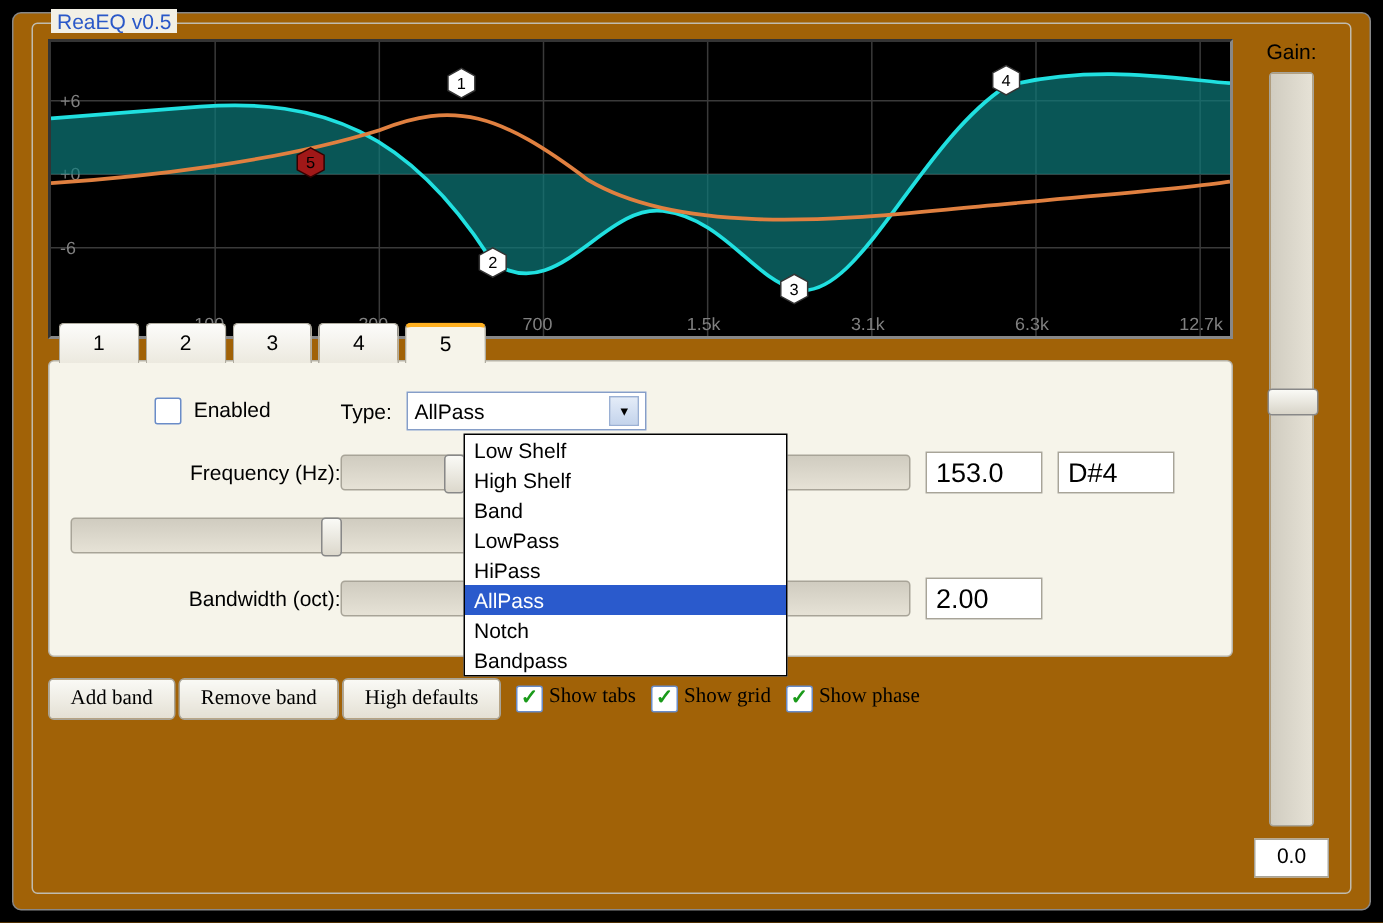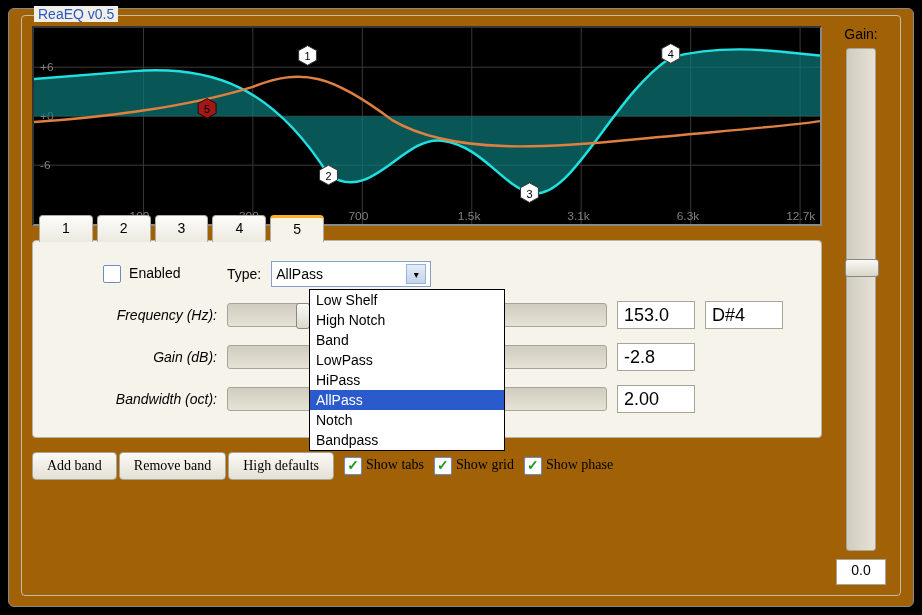--- a/index.html
+++ b/index.html
@@ -83,21 +83,21 @@
   }
   .tab.active {
     background: #f6f4ea;
     border-top: 3px solid #ffb020;
     position: relative;
     z-index: 2;
     padding-top: 3px;
     padding-bottom: 5px;
   }
   .form-row { display: flex; align-items: center; margin-bottom: 14px; }
-  .form-row .rlabel { width: 180px; text-align: right; padding-right: 10px; font-size: 14px; font-style: italic; }
+  .form-row .rlabel { width: 180px; text-align: right; font-size: 14px; }
   .slider-track {
     flex: 0 0 380px;
     height: 24px;
     background: linear-gradient(#d0ccc0,#e6e2d6);
     border: 1px solid #a8a498;
     border-radius: 3px;
     position: relative;
   }
   .slider-thumb {
     position: absolute;
@@ -151,21 +151,21 @@
     width: 20px; height: 20px;
     background: linear-gradient(#e4ecf8,#c4d4ec);
     border: 1px solid #9ab0d4;
     display: flex; align-items: center; justify-content: center;
     font-size: 10px;
   }
   .dropdown-list {
     position: absolute;
     left: 276px;
     top: 48px;
-    width: 196px;
+    width: 216px;
     background: #fff;
     border: 1px solid #000;
     z-index: 20;
     font-size: 14px;
   }
   .dropdown-list .opt { padding: 2px 6px; }
   .dropdown-list .opt.sel { background: #2a5acc; color: #fff; }
   .bottom-row {
     display: flex;
     align-items: center;
@@ -316,40 +316,39 @@
               <span style="font-size:14px; margin-right:10px;">Type:</span>
               <div class="type-select">
                 <span>AllPass</span>
                 <span class="chev">▾</span>
               </div>
             </div>
           </div>
 
           <div class="dropdown-list">
             <div class="opt">Low Shelf</div>
-            <div class="opt">High Notch</div>
+            <div class="opt">High Shelf</div>
             <div class="opt">Band</div>
             <div class="opt">LowPass</div>
             <div class="opt">HiPass</div>
             <div class="opt sel">AllPass</div>
             <div class="opt">Notch</div>
             <div class="opt">Bandpass</div>
           </div>
 
           <div class="form-row">
             <div class="rlabel">Frequency (Hz):</div>
             <div class="slider-track">
               <div class="slider-thumb" style="left:18%;"></div>
             </div>
             <input class="val-input" value="153.0" style="">
             <input class="val-input" value="D#4" style="">
           </div>
 
           <div class="form-row">
-            <div class="rlabel">Gain (dB):</div>
             <div class="slider-track">
               <div class="slider-thumb" style="left:44%;"></div>
             </div>
             <input class="val-input" value="-2.8" style="">
           </div>
 
           <div class="form-row" style="margin-bottom:4px;">
             <div class="rlabel">Bandwidth (oct):</div>
             <div class="slider-track">
               <div class="slider-thumb" style="left:40%;"></div>

